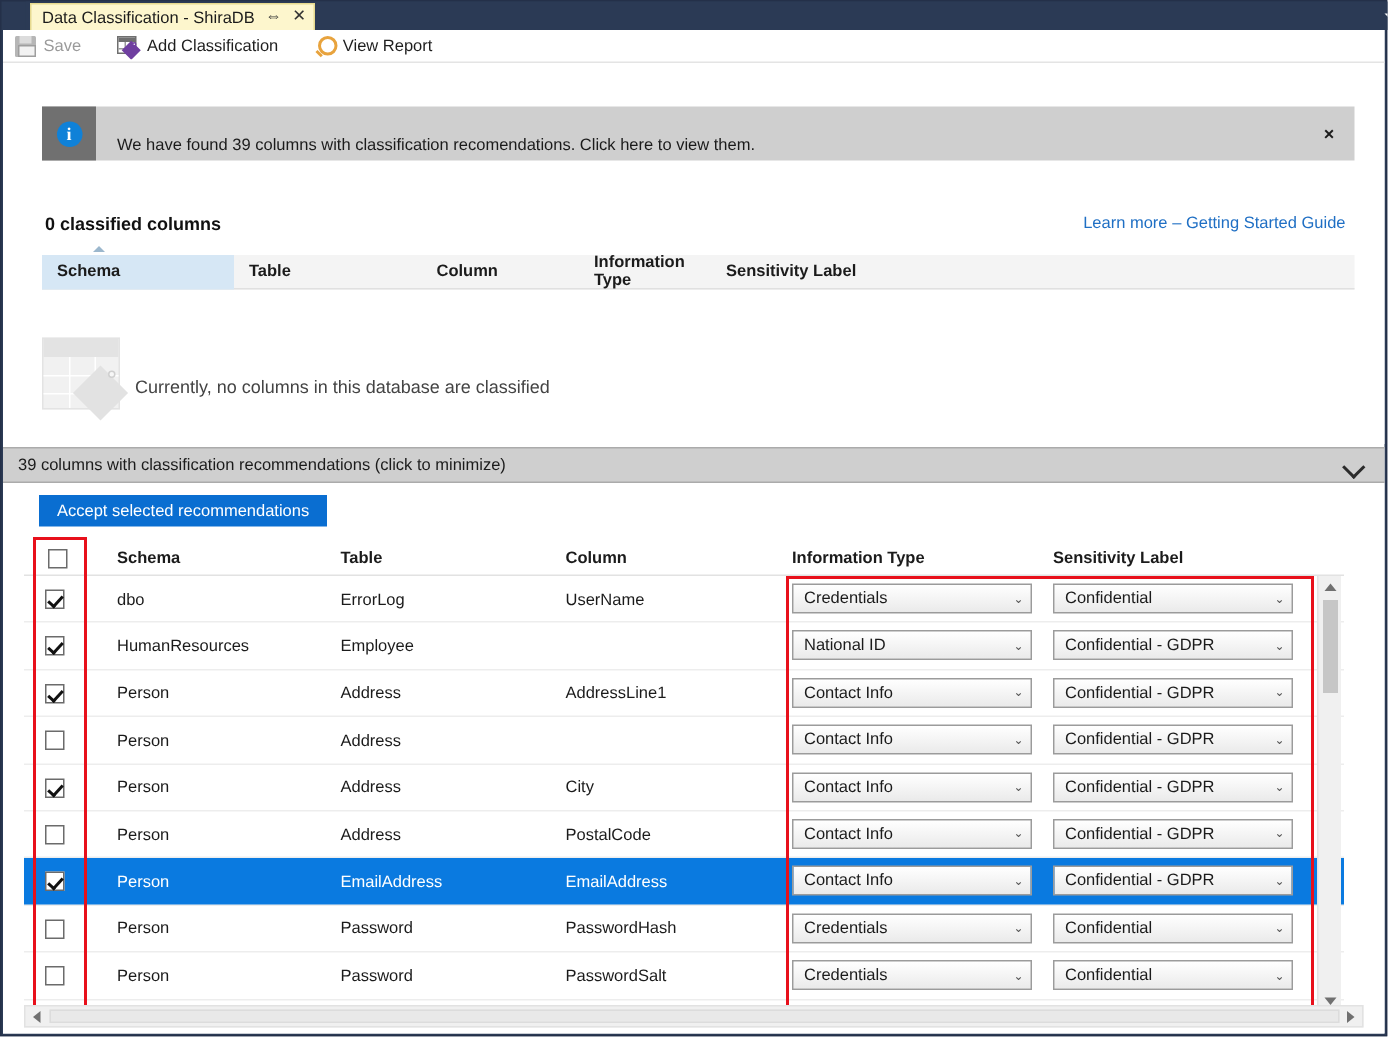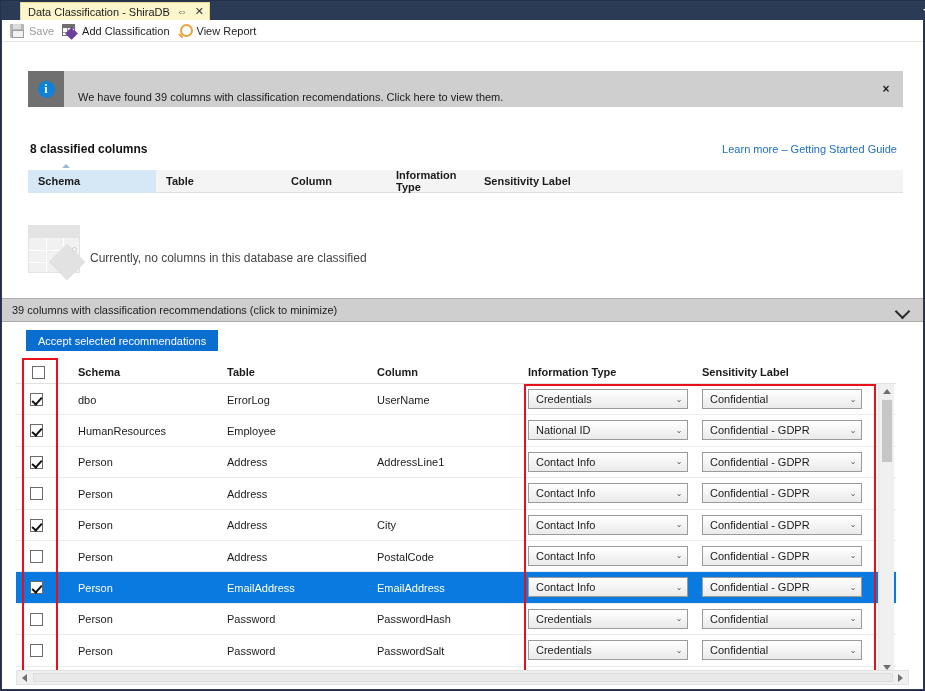--- a/index.html
+++ b/index.html
@@ -55,21 +55,21 @@
     position: absolute; left: 1px; top: 19px;
     width: 921px; height: 669px;
     background: #ffffff;
   }
 
   
   #toolbar {
     position: absolute; left: 0; top: 0; width: 921px; height: 22px;
     background: #ffffff;
     border-bottom: 1px solid #e4e4e4;
-    display: flex; align-items: center; gap: 0;
+    display: flex; align-items: center; gap: 16px;
     padding-left: 6px;
   }
   .tb-item {
     display: flex; align-items: center; gap: 5px;
     height: 20px; padding: 0 6px 0 2px;
     cursor: pointer; white-space: nowrap;
   }
   .tb-item .tb-label { font-size: 11px; }
   .tb-item.disabled { cursor: default; }
   .tb-item.disabled .tb-label { color: #9a9a9a; }
@@ -416,21 +416,21 @@
     <div id="top-panel">
 
       <div id="infobar">
         <div class="info-ico">
           <span class="circle">i</span>
         </div>
         <div class="info-text">We have found 39 columns with classification recomendations. Click here to view them.</div>
         <div class="info-close">×</div>
       </div>
 
-      <div id="classified-count">8 classified columns</div>
+      <div id="classified-count">0 classified columns</div>
       <div id="learn-more">Learn more – Getting Started Guide</div>
 
       <div id="sort-caret"></div>
       <div id="classified-header">
         <div class="ch sorted" style="width:128px">Schema</div>
         <div class="ch" style="width:125px">Table</div>
         <div class="ch" style="width:105px">Column</div>
         <div class="ch" style="width:88px">Information Type</div>
         <div class="ch" style="width:120px">Sensitivity Label</div>
       </div>

